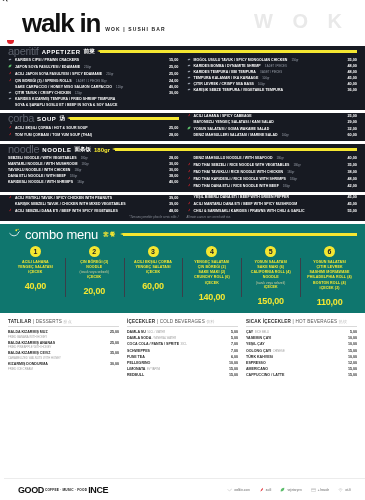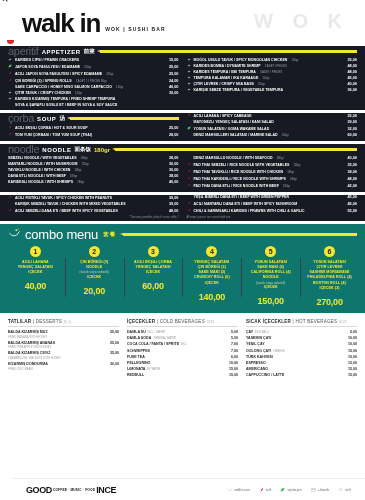--- a/index.html
+++ b/index.html
@@ -270,21 +270,21 @@
   }
   .btxt { font-size:3.6px; font-weight:600; color:#2b2b2b; white-space:nowrap; }
   .bsm { font-size:2.7px; color:#9a9a9a; font-weight:400; margin-left:1.5px; }
   .bfill { flex:1; }
   .bpr { font-size:3.6px; font-weight:600; color:#2b2b2b; }
   .bdesc { font-size:2.8px; color:#a0a0a0; line-height:1.4; padding-bottom:0.5px; }
 
   
   .footer {
     position:absolute;
-    left:12px; right:0; bottom:0;
+    left:4px; right:0; bottom:0;
     height:22px;
     background:#ffffff;
     border-top:0.5px solid #ececec;
     display:flex;
     align-items:center;
     padding:0 14px;
   }
   .gm {
     display:flex;
     align-items:center;
@@ -789,21 +789,21 @@
       </div>
 
       <div class="combo-item">
         <div class="cnum">6</div>
         <div class="cline">YOSUN SALATASI</div>
         <div class="cline">ÇITIR LEVREK</div>
         <div class="cline">SASHIMI MORIAWASE</div>
         <div class="cline">PHILADELPHIA ROLL (4)</div>
         <div class="cline">BOSTON ROLL (4)</div>
         <div class="cline">İÇECEK (2)</div>
-        <div class="cprice">270,00</div>
+        <div class="cprice">110,00</div>
       </div>
 
     </div>
   </div>
 </div>
 
 <div class="bottom">
 
   <div class="bcol">
     <div class="bhead">

